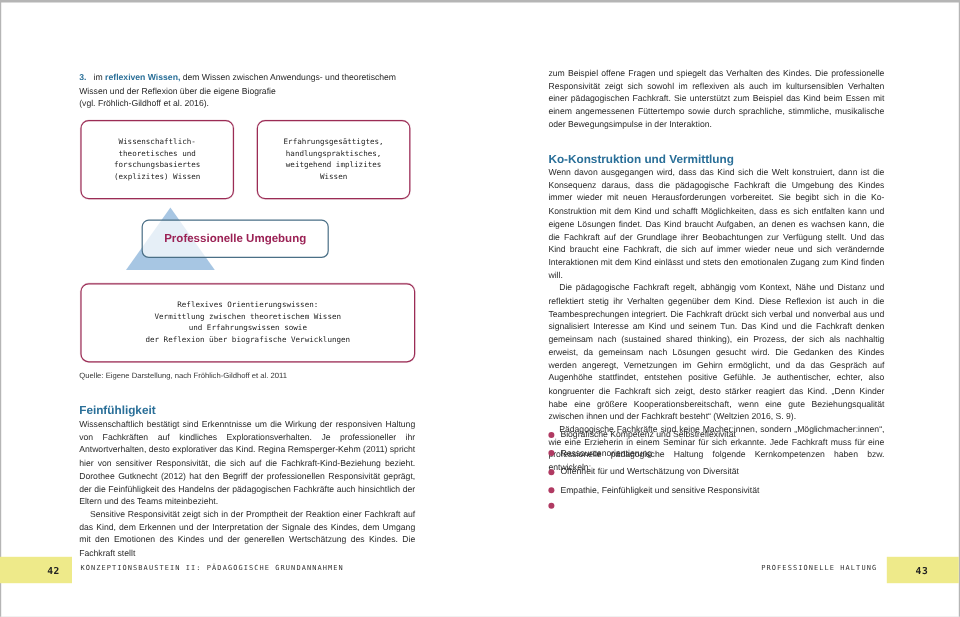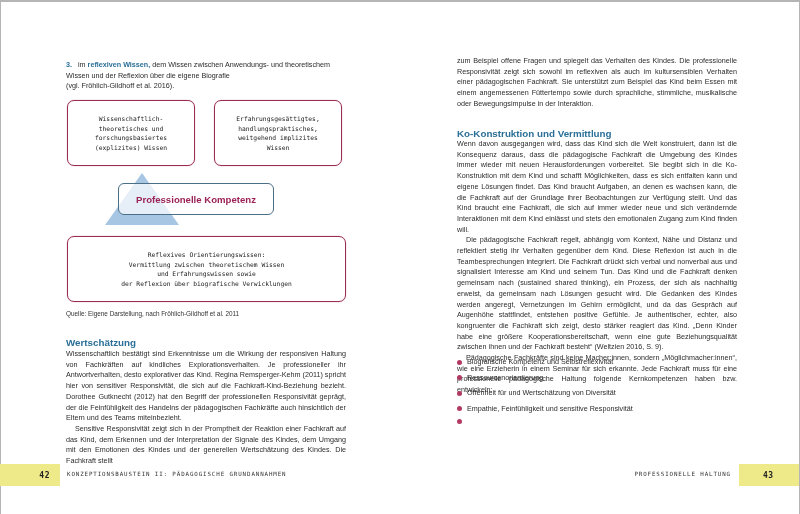--- a/index.html
+++ b/index.html
@@ -89,35 +89,35 @@
     <div>
       <div>Erfahrungsgesättigtes,</div>
       <div>handlungspraktisches,</div>
       <div>weitgehend implizites</div>
       <div>Wissen</div>
     </div>
   </div>
 
   <div class="triangle"></div>
   <div class="center-box">
-    <span>Professionelle Kompetenz</span>
+    <span>Professionelle Umgebung</span>
   </div>
 
   <div class="box box3" style="left:67px;width:277px;top:236px;height:64px;">
     <div>
       <div>Reflexives Orientierungswissen:</div>
       <div>Vermittlung zwischen theoretischem Wissen</div>
       <div>und Erfahrungswissen sowie</div>
       <div>der Reflexion über biografische Verwicklungen</div>
     </div>
   </div>
 
   <div class="quelle">Quelle: Eigene Darstellung, nach Fröhlich-Gildhoff et al. 2011</div>
 
-  <div class="h-blue resp-h">Wertschätzung</div>
+  <div class="h-blue resp-h">Feinfühligkeit</div>
   <div class="resp-body body-text">
     <p>Wissenschaftlich bestätigt sind Erkenntnisse um die Wirkung der responsiven Haltung von Fachkräften auf kindliches Explorationsverhalten. Je professioneller ihr Antwortverhalten, desto explorativer das Kind. Regina Remsperger-Kehm (2011) spricht hier von sensitiver Responsivität, die sich auf die Fachkraft-Kind-Beziehung bezieht. Dorothee Gutknecht (2012) hat den Begriff der professionellen Responsivität geprägt, der die Feinfühligkeit des Handelns der pädagogischen Fachkräfte auch hinsichtlich der Eltern und des Teams mitein­bezieht.</p>
     <p class="indent">Sensitive Responsivität zeigt sich in der Promptheit der Reaktion einer Fachkraft auf das Kind, dem Erkennen und der Interpretation der Signale des Kindes, dem Umgang mit den Emotionen des Kindes und der generellen Wertschätzung des Kindes. Die Fachkraft stellt</p>
   </div>
 
   <div class="tab left">
     <span class="pno">42</span>
   </div>
   <div class="runhead left">Konzeptionsbaustein II: Pädagogische Grundannahmen</div>
 </div>

